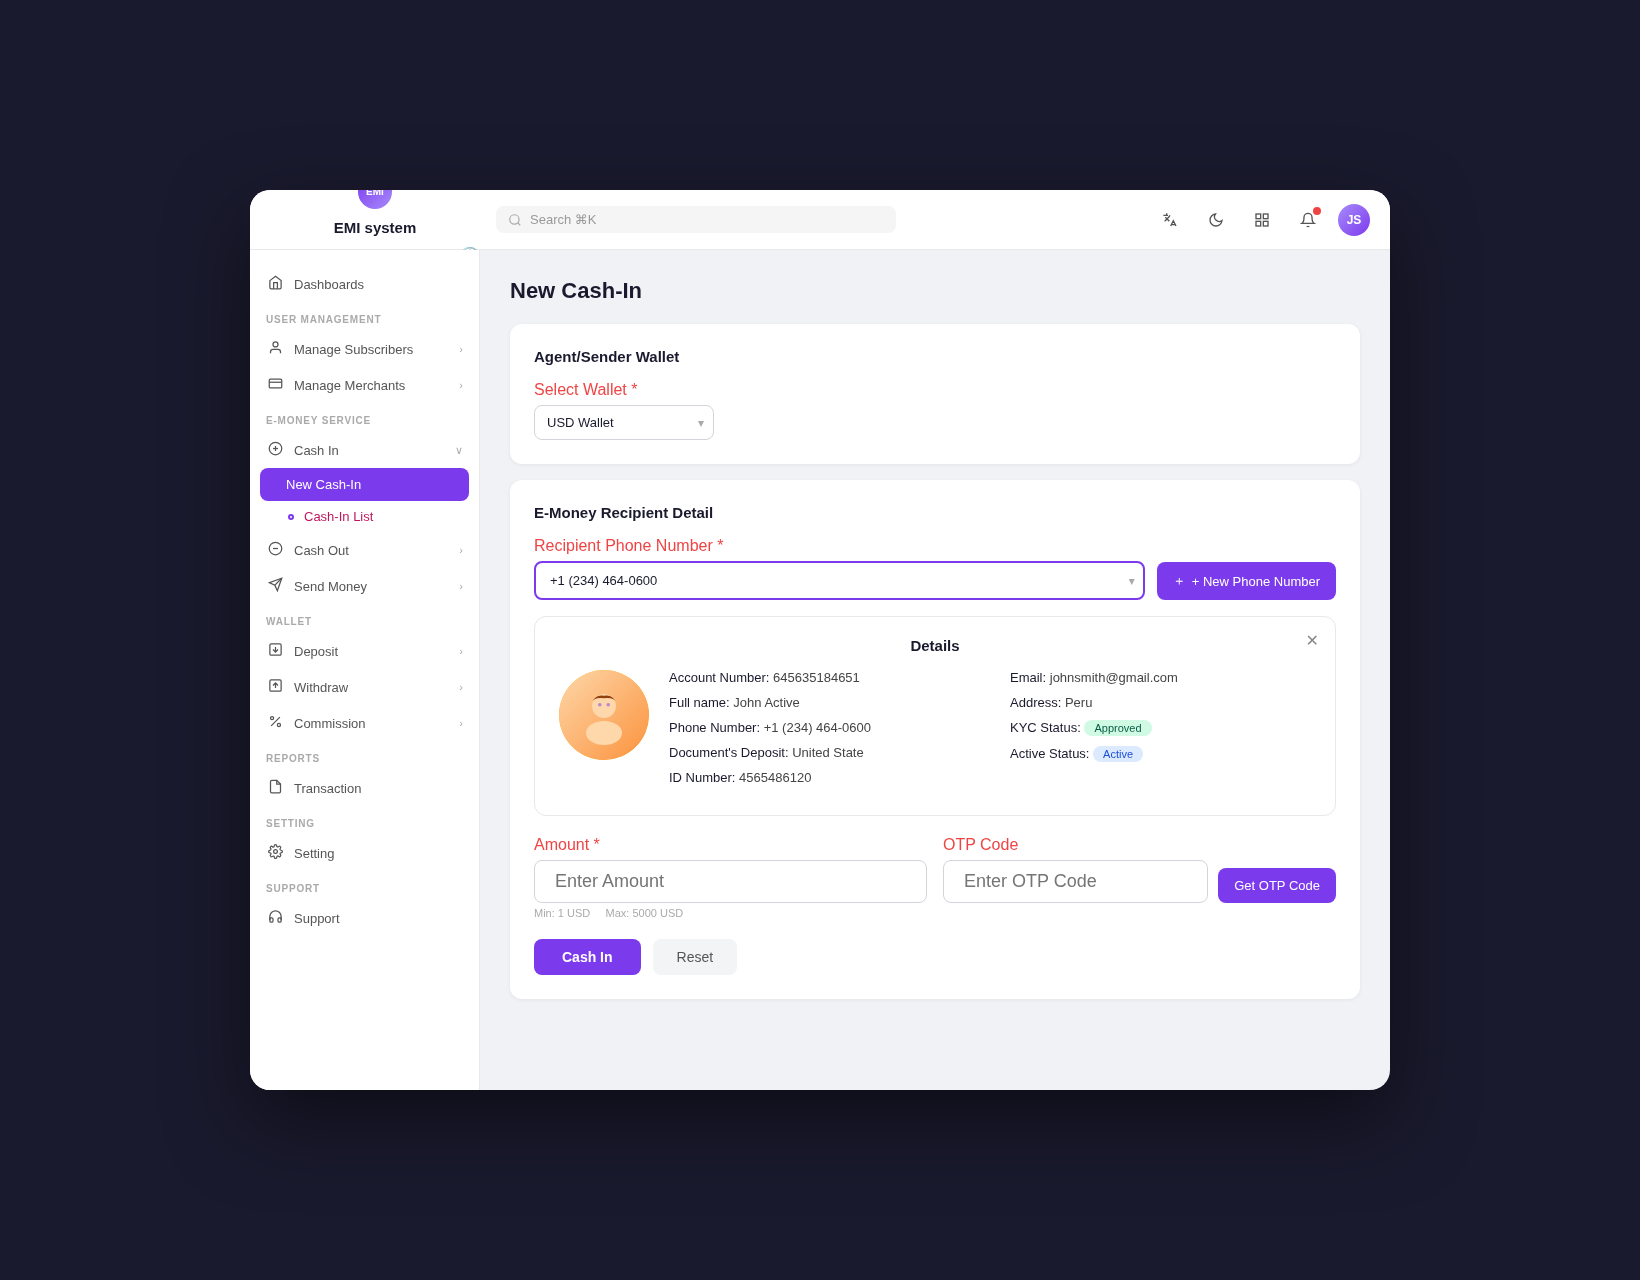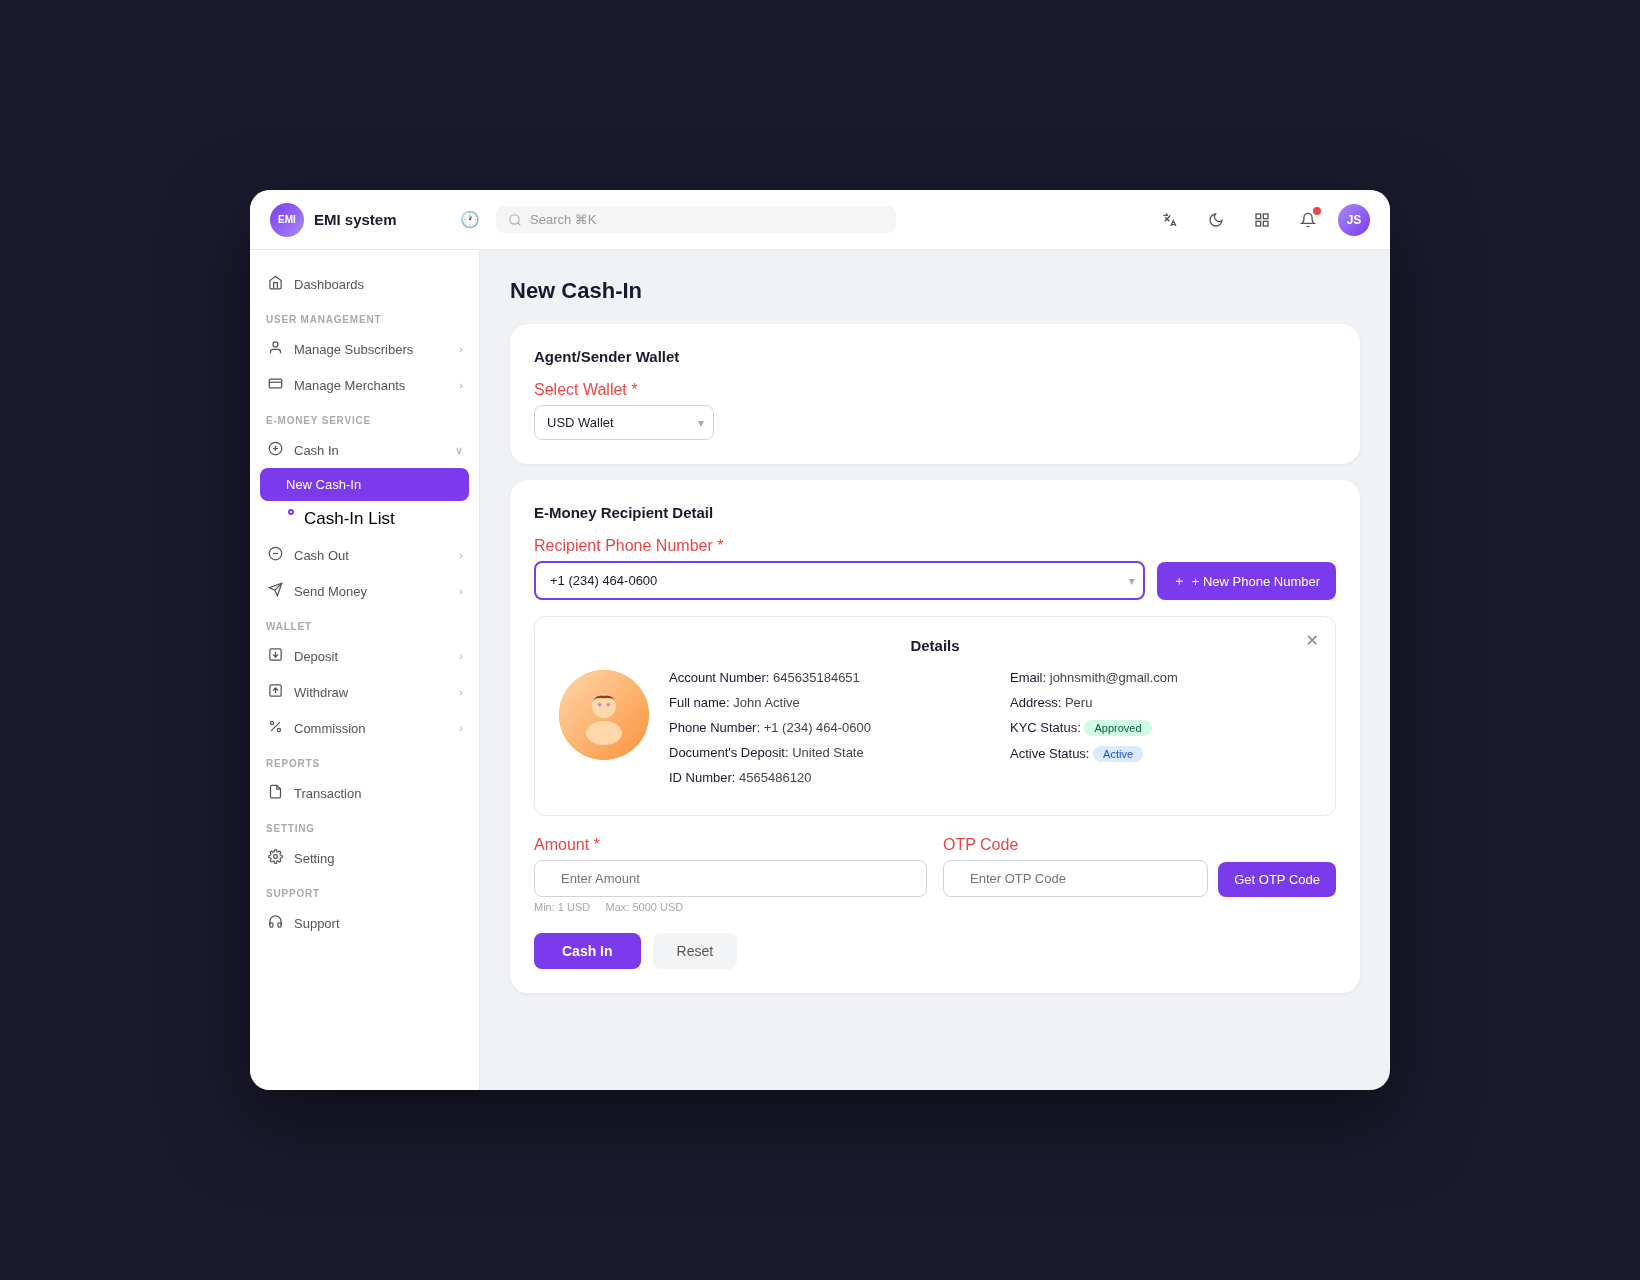--- a/index.html
+++ b/index.html
@@ -91,20 +91,21 @@
       flex-shrink: 0;
       overflow-y: auto;
     }
     .logo-area {
       display: flex;
       align-items: center;
       gap: 10px;
       padding: 0 16px 16px;
       border-bottom: 1px solid #f0f0f0;
       margin-bottom: 8px;
+      flex-direction: column;
     }
     .logo-badge {
       width: 34px; height: 34px;
       background: linear-gradient(135deg, #7c3aed, #a78bfa);
       border-radius: 50%;
       display: flex; align-items: center; justify-content: center;
       color: white; font-weight: bold; font-size: 10px;
     }
     .logo-text {
       font-size: 15px; font-weight: 600; color: #1a1a2e;
@@ -135,44 +136,44 @@
       background: #7c3aed;
       color: #fff;
       border-radius: 8px;
       margin: 0 10px;
       padding: 9px 10px;
     }
     .nav-item .nav-icon { font-size: 15px; width: 18px; text-align: center; }
     .nav-item .nav-chevron { margin-left: auto; font-size: 11px; color: #aaa; }
     .nav-sub-item {
       display: flex;
-      align-items: flex-start;
+      align-items: center;
       gap: 10px;
       padding: 8px 16px 8px 38px;
       cursor: pointer;
-      color: #000000;
-      font-size: 17px;
+      color: #be185d;
+      font-size: 13px;
     }
     .sub-dot { width: 6px; height: 6px; border-radius: 50%; border: 2px solid #7c3aed; }
     .sub-dot.filled { background: #7c3aed; }
     
     .content-area {
       flex: 1;
       padding: 28px 30px;
       overflow-y: auto;
     }
     .page-title {
       font-size: 22px;
       font-weight: 700;
       color: #1a1a2e;
       margin-bottom: 20px;
     }
     .card {
       background: #fff;
-      border-radius: 18px;
+      border-radius: 12px;
       padding: 24px;
       margin-bottom: 16px;
       box-shadow: 0 1px 4px rgba(0,0,0,0.06);
     }
     .section-title {
       font-size: 15px;
       font-weight: 600;
       color: #1a1a2e;
       margin-bottom: 16px;
     }
@@ -312,22 +313,22 @@
       gap: 16px;
       align-items: flex-start;
       margin-top: 4px;
     }
     .amount-group { flex: 1; }
     .otp-group { flex: 1; display: flex; gap: 10px; align-items: flex-end; }
     .form-input {
       width: 100%;
       border: 1px solid #d1d5db;
       border-radius: 8px;
-      padding: 10px 26px;
-      font-size: 13px;
+      padding: 10px 20px;
+      font-size: 18px;
       color: #999;
       outline: none;
     }
     .input-hint {
       font-size: 11px;
       color: #aaa;
       margin-top: 4px;
     }
     .otp-input { flex: 1; }
     .otp-btn {

